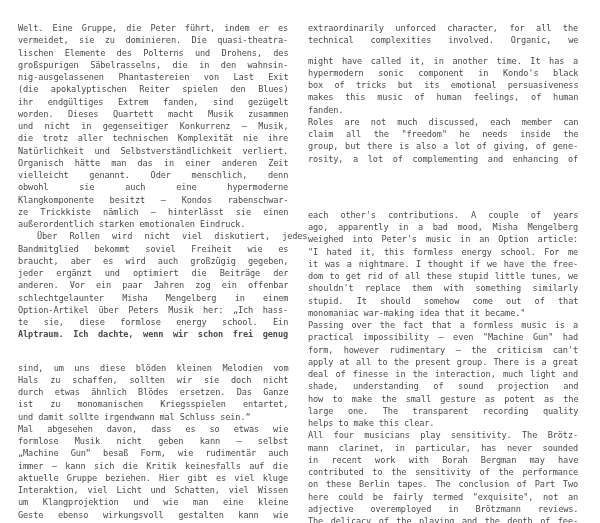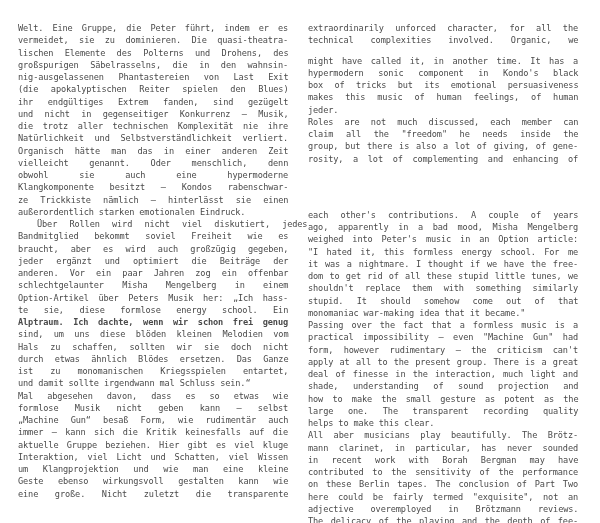--- a/index.html
+++ b/index.html
@@ -32,39 +32,40 @@
 
 <div class="page">
   <div class="col col-left" id="col-0">
       <span class="line" style="display: block; word-spacing: 4px;">Welt. Eine Gruppe, die Peter führt, indem er es</span>
       <span class="line" style="display: block; word-spacing: 5.4px;">vermeidet, sie zu dominieren. Die quasi-theatra-</span>
       <span class="line" style="display: block; word-spacing: 6.33333px;">lischen Elemente des Polterns und Drohens, des</span>
       <span class="line" style="display: block; word-spacing: 6.4px;">großspurigen Säbelrasselns, die in den wahnsin-</span>
       <span class="line" style="display: block; word-spacing: 9.5px;">nig-ausgelassenen Phantastereien von Last Exit</span>
       <span class="line" style="display: block; word-spacing: 7.6px;">(die apokalyptischen Reiter spielen den Blues)</span>
       <span class="line" style="display: block; word-spacing: 9.6px;">ihr endgültiges Extrem fanden, sind gezügelt</span>
+      <span class="line" style="display: block; word-spacing: 9.6px;">worden. Dieses Quartett macht Musik zusammen</span>
       <span class="line" style="display: block; word-spacing: 6.33333px;">und nicht in gegenseitiger Konkurrenz – Musik,</span>
       <span class="line" style="display: block; word-spacing: 4.5px;">die trotz aller technischen Komplexität nie ihre</span>
       <span class="line" style="display: block; word-spacing: 5.66667px;">Natürlichkeit und Selbstverständlichkeit verliert.</span>
       <span class="line" style="display: block; word-spacing: 6.14286px;">Organisch hätte man das in einer anderen Zeit</span>
       <span class="line" style="display: block; word-spacing: 15.75px;">vielleicht genannt. Oder menschlich, denn</span>
       <span class="line" style="display: block; word-spacing: 25.75px;">obwohl sie auch eine hypermoderne</span>
       <span class="line" style="display: block; word-spacing: 10.75px;">Klangkomponente besitzt – Kondos rabenschwar-</span>
       <span class="line" style="display: block; word-spacing: 7.16667px;">ze Trickkiste nämlich – hinterlässt sie einen</span>
       <span class="line last">außerordentlich starken emotionalen Eindruck.</span>
       <span class="line" style="display: block; word-spacing: 7.16667px; padding-left: 19px;">Über Rollen wird nicht viel diskutiert, jedes</span>
       <span class="line" style="display: block; word-spacing: 10.6px;">Bandmitglied bekommt soviel Freiheit wie es</span>
       <span class="line" style="display: block; word-spacing: 7.16667px;">braucht, aber es wird auch großzügig gegeben,</span>
       <span class="line" style="display: block; word-spacing: 8px;">jeder ergänzt und optimiert die Beiträge der</span>
       <span class="line" style="display: block; word-spacing: 6.14286px;">anderen. Vor ein paar Jahren zog ein offenbar</span>
       <span class="line" style="display: block; word-spacing: 13.25px;">schlechtgelaunter Misha Mengelberg in einem</span>
       <span class="line" style="display: block; word-spacing: 4.5px;">Option-Artikel über Peters Musik her: „Ich hass-</span>
       <span class="line" style="display: block; word-spacing: 10.5px;">te sie, diese formlose energy school. Ein</span>
       <span class="line" style="display: block; word-spacing: 4.57143px; font-weight: bold;">Alptraum. Ich dachte, wenn wir schon frei genug</span>
-      <span class="line" style="display: block; word-spacing: 5.42857px;">sind, um uns diese blöden kleinen Melodien vom</span>
+      <span class="line" style="display: block; word-spacing: 5.42857px; margin-top: 21px;">sind, um uns diese blöden kleinen Melodien vom</span>
       <span class="line" style="display: block; word-spacing: 6.85714px;">Hals zu schaffen, sollten wir sie doch nicht</span>
       <span class="line" style="display: block; word-spacing: 6.33333px;">durch etwas ähnlich Blödes ersetzen. Das Ganze</span>
       <span class="line" style="display: block; word-spacing: 12px;">ist zu monomanischen Kriegsspielen entartet,</span>
       <span class="line last">und damit sollte irgendwann mal Schluss sein.“</span>
       <span class="line" style="display: block; word-spacing: 9px;">Mal abgesehen davon, dass es so etwas wie</span>
       <span class="line" style="display: block; word-spacing: 11.3333px;">formlose Musik nicht geben kann – selbst</span>
       <span class="line" style="display: block; word-spacing: 7.16667px;">„Machine Gun“ besaß Form, wie rudimentär auch</span>
       <span class="line" style="display: block; word-spacing: 3.375px;">immer – kann sich die Kritik keinesfalls auf die</span>
       <span class="line" style="display: block; word-spacing: 3.14286px;">aktuelle Gruppe beziehen. Hier gibt es viel kluge</span>
       <span class="line" style="display: block; word-spacing: 3.66667px;">Interaktion, viel Licht und Schatten, viel Wissen</span>
@@ -72,21 +73,21 @@
       <span class="line" style="display: block; word-spacing: 9.6px;">Geste ebenso wirkungsvoll gestalten kann wie</span>
       <span class="line" style="display: block; word-spacing: 11.6px;">eine große. Nicht zuletzt die transparente</span>
     </div>
   <div class="col col-right" id="col-1">
       <span class="line" style="display: block; word-spacing: 6.4px;">extraordinarily unforced character, for all the</span>
       <span class="line" style="display: block; word-spacing: 12px;">technical complexities involved. Organic, we</span>
       <span class="line" style="display: block; word-spacing: 3.55556px; margin-top: 8px;">might have called it, in another time. It has a</span>
       <span class="line" style="display: block; word-spacing: 9.6px;">hypermodern sonic component in Kondo's black</span>
       <span class="line" style="display: block; word-spacing: 6.33333px;">box of tricks but its emotional persuasiveness</span>
       <span class="line" style="display: block; word-spacing: 6.85714px;">makes this music of human feelings, of human</span>
-      <span class="line last">jeder.</span>
+      <span class="line last">fanden.</span>
       <span class="line" style="display: block; word-spacing: 6.14286px;">Roles are not much discussed, each member can</span>
       <span class="line" style="display: block; word-spacing: 7.57143px;">claim all the "freedom" he needs inside the</span>
       <span class="line" style="display: block; word-spacing: 1.7px;">group, but there is also a lot of giving, of gene-</span>
       <span class="line" style="display: block; word-spacing: 4.57143px;">rosity, a lot of complementing and enhancing of</span>
       <span class="line" style="display: block; word-spacing: 7.16667px; margin-top: 44px;">each other's contributions. A couple of years</span>
       <span class="line" style="display: block; word-spacing: 4.57143px;">ago, apparently in a bad mood, Misha Mengelberg</span>
       <span class="line" style="display: block; word-spacing: 3.85714px;">weighed into Peter's music in an Option article:</span>
       <span class="line" style="display: block; word-spacing: 3.375px;">"I hated it, this formless energy school. For me</span>
       <span class="line" style="display: block; word-spacing: 1.7px;">it was a nightmare. I thought if we have the free-</span>
       <span class="line" style="display: block; word-spacing: 1.2px;">dom to get rid of all these stupid little tunes, we</span>
@@ -95,21 +96,21 @@
       <span class="line last">monomaniac war-making idea that it became."</span>
       <span class="line" style="display: block; word-spacing: 3px;">Passing over the fact that a formless music is a</span>
       <span class="line" style="display: block; word-spacing: 4.5px;">practical impossibility – even "Machine Gun" had</span>
       <span class="line" style="display: block; word-spacing: 5.33333px;">form, however rudimentary – the criticism can't</span>
       <span class="line" style="display: block; word-spacing: 1.2px;">apply at all to the present group. There is a great</span>
       <span class="line" style="display: block; word-spacing: 2.125px;">deal of finesse in the interaction, much light and</span>
       <span class="line" style="display: block; word-spacing: 9.6px;">shade, understanding of sound projection and</span>
       <span class="line" style="display: block; word-spacing: 4.22222px;">how to make the small gesture as potent as the</span>
       <span class="line" style="display: block; word-spacing: 9.6px;">large one. The transparent recording quality</span>
       <span class="line last">helps to make this clear.</span>
-      <span class="line" style="display: block; word-spacing: 5.33333px;">All aber musicians play beautifully. The Brötz-</span>
+      <span class="line" style="display: block; word-spacing: 5.33333px;">All four musicians play sensitivity. The Brötz-</span>
       <span class="line" style="display: block; word-spacing: 5.33333px;">mann clarinet, in particular, has never sounded</span>
       <span class="line" style="display: block; word-spacing: 8.28571px;">in recent work with Borah Bergman may have</span>
       <span class="line" style="display: block; word-spacing: 3.66667px;">contributed to the sensitivity of the performance</span>
       <span class="line" style="display: block; word-spacing: 2.75px;">on these Berlin tapes. The conclusion of Part Two</span>
       <span class="line" style="display: block; word-spacing: 4.57143px;">here could be fairly termed "exquisite", not an</span>
       <span class="line" style="display: block; word-spacing: 12px;">adjective overemployed in Brötzmann reviews.</span>
       <span class="line" style="display: block; word-spacing: 2.44444px;">The delicacy of the playing and the depth of fee-</span>
       <span class="line" style="display: block; word-spacing: 3.14286px;">ling conveyed are exceptional. Ditto for the ope-</span>
       <span class="line last">ning section of Volume 2 (in preparation).</span>
     </div>

